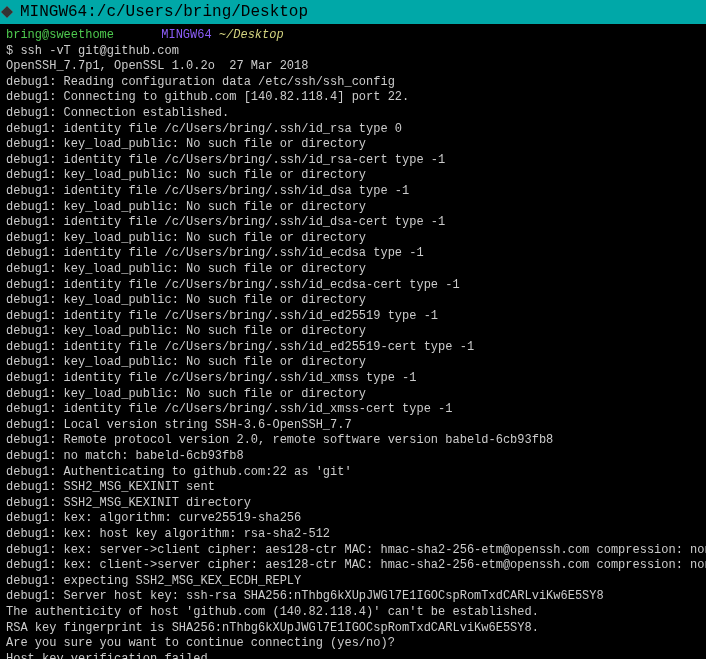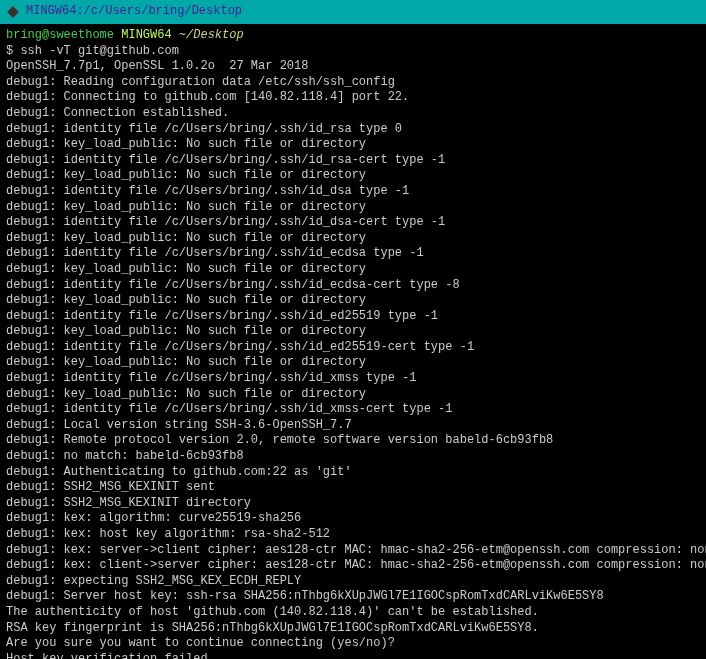--- a/index.html
+++ b/index.html
@@ -11,39 +11,38 @@
       color: #ccc;
       width: 706px;
       height: 659px;
       overflow: hidden;
     }
     .titlebar {
       background: #00a8a8;
       height: 24px;
       display: flex;
       align-items: center;
-      padding-left: 6px;
-      color: #4c1d95;
-      font-size: 12px;
+      color: #000000;
+      font-size: 16px;
     }
     .titlebar-icon {
       width: 14px;
       height: 14px;
       margin-right: 6px;
       display: inline-flex;
       align-items: center;
       justify-content: center;
     }
     .terminal {
       padding: 4px 6px;
       background: #000;
     }
     .line { white-space: pre; }
     .green { color: #4ec94e; text-align: center; }
-    .purple { color: #bef264; }
+    .purple { color: #8b5cf6; margin-left: 40px; }
     .yellow { color: #d4d480; font-style: italic; }
     .white { color: #ccc; }
   </style>
 </head>
 <body>
 
 <div class="titlebar">
   <span class="titlebar-icon">
     <svg width="14" height="14" viewBox="0 0 14 14">
         <polygon points="7,1 13,7 7,13 1,7" fill="#333" stroke="#666" stroke-width="0.5"></polygon>
@@ -63,21 +62,21 @@
       <div class="line white">debug1: identity file /c/Users/bring/.ssh/id_rsa type 0</div>
       <div class="line white">debug1: key_load_public: No such file or directory</div>
       <div class="line white">debug1: identity file /c/Users/bring/.ssh/id_rsa-cert type -1</div>
       <div class="line white">debug1: key_load_public: No such file or directory</div>
       <div class="line white">debug1: identity file /c/Users/bring/.ssh/id_dsa type -1</div>
       <div class="line white">debug1: key_load_public: No such file or directory</div>
       <div class="line white">debug1: identity file /c/Users/bring/.ssh/id_dsa-cert type -1</div>
       <div class="line white">debug1: key_load_public: No such file or directory</div>
       <div class="line white">debug1: identity file /c/Users/bring/.ssh/id_ecdsa type -1</div>
       <div class="line white">debug1: key_load_public: No such file or directory</div>
-      <div class="line white">debug1: identity file /c/Users/bring/.ssh/id_ecdsa-cert type -8</div>
+      <div class="line white">debug1: identity file /c/Users/bring/.ssh/id_ecdsa-cert type -1</div>
       <div class="line white">debug1: key_load_public: No such file or directory</div>
       <div class="line white">debug1: identity file /c/Users/bring/.ssh/id_ed25519 type -1</div>
       <div class="line white">debug1: key_load_public: No such file or directory</div>
       <div class="line white">debug1: identity file /c/Users/bring/.ssh/id_ed25519-cert type -1</div>
       <div class="line white">debug1: key_load_public: No such file or directory</div>
       <div class="line white">debug1: identity file /c/Users/bring/.ssh/id_xmss type -1</div>
       <div class="line white">debug1: key_load_public: No such file or directory</div>
       <div class="line white">debug1: identity file /c/Users/bring/.ssh/id_xmss-cert type -1</div>
       <div class="line white">debug1: Local version string SSH-3.6-OpenSSH_7.7</div>
       <div class="line white">debug1: Remote protocol version 2.0, remote software version babeld-6cb93fb8</div>

